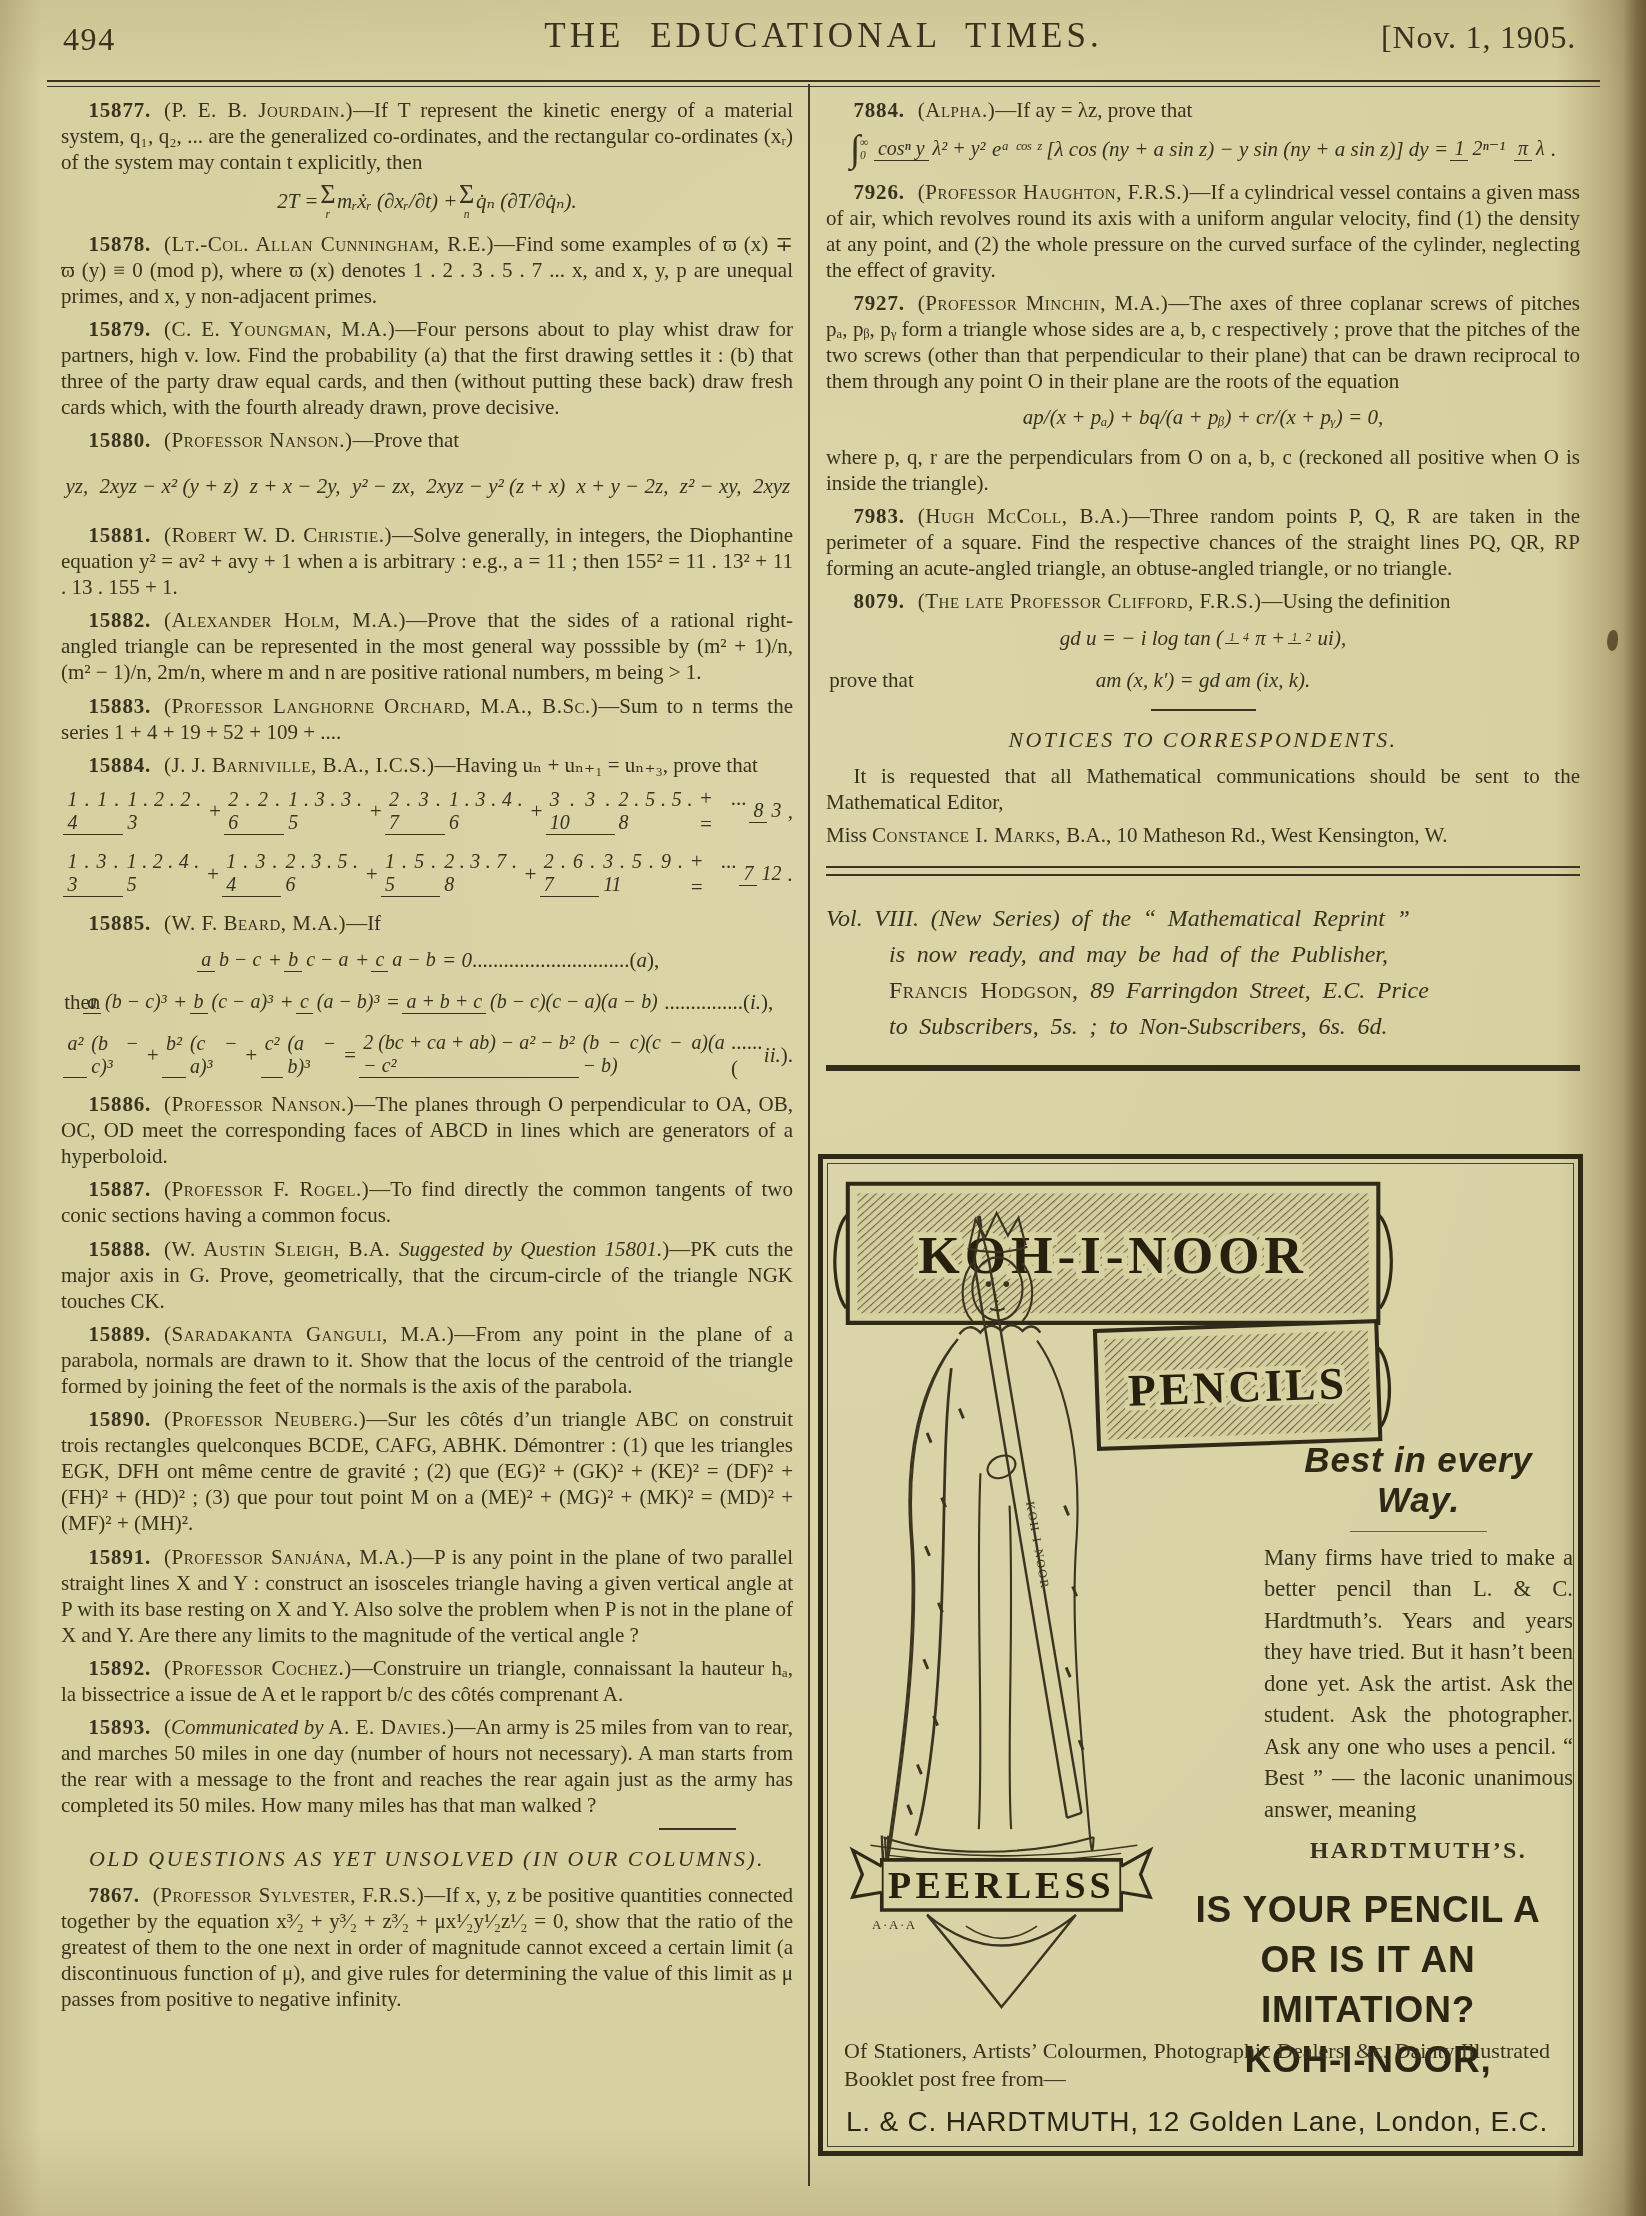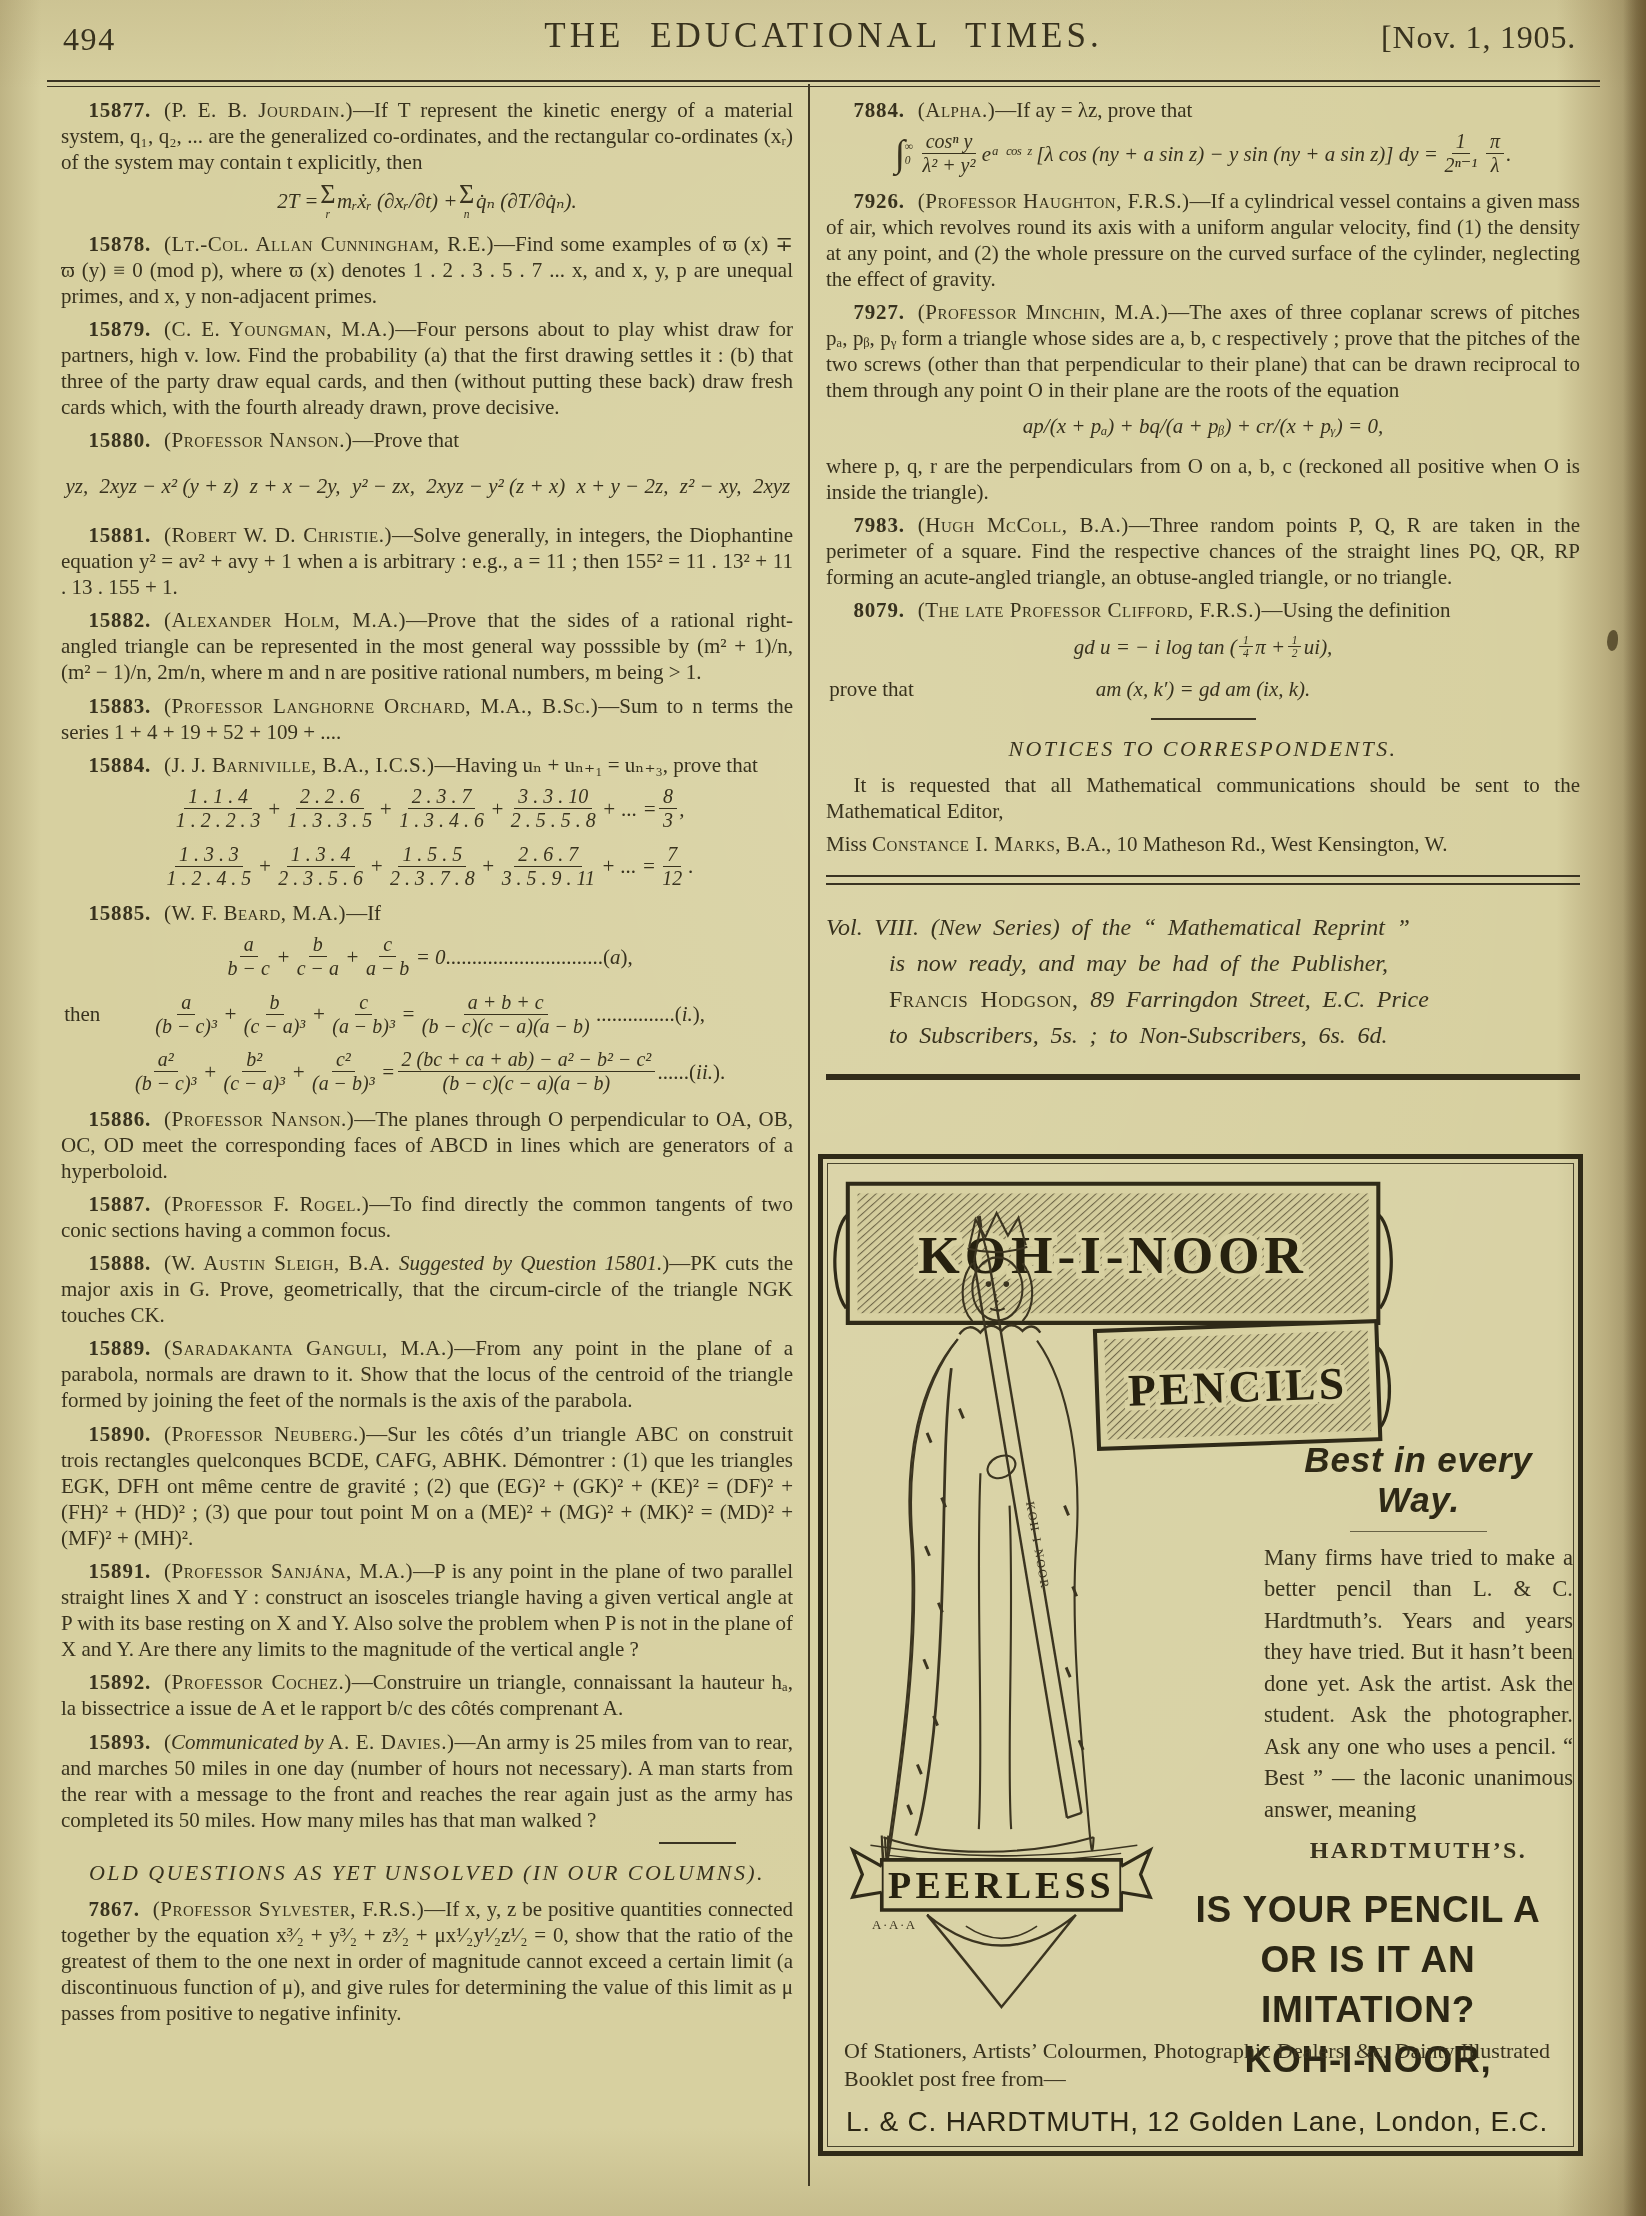--- a/index.html
+++ b/index.html
@@ -32,21 +32,21 @@
   .prob{margin:0 0 7.3px;text-indent:27.5px;}
   .pnum{font-weight:bold;letter-spacing:0.8px;padding-right:13px;}
   .sc{font-variant:small-caps;letter-spacing:0.5px;}
   .it{font-style:italic;}
 
   .mathline{position:relative;display:flex;justify-content:center;align-items:center;margin:7.3px 0 10.5px;font-style:italic;min-height:32px;}
   .mlabel{position:absolute;left:3.2px;font-style:normal;}
   .mi{font-style:italic;}
   .mr{font-style:normal;}
   .gint{font-size:1.8em;font-style:normal;line-height:1;}
-  .fr{display:inline-flex;flex-direction:column;align-items:center;vertical-align:middle;margin:0 2.4px;font-size:.95em;line-height:1.15;}
+  .fr{display:inline-flex;vertical-align:middle;margin:0 2.4px;font-size:.95em;line-height:1.15;}
   .fr .nu{display:block;border-bottom:1.6px solid currentColor;padding:0 4px;}
   .fr .de{display:block;padding:0 4px;}
   .fr.mini{font-size:.55em;vertical-align:.35em;line-height:1.05;}
   .limcol{display:inline-flex;flex-direction:column;align-items:flex-start;font-size:.55em;line-height:1.15;vertical-align:-.5em;margin-right:3.2px;}
   .ucol{display:inline-flex;flex-direction:column;align-items:center;vertical-align:middle;line-height:1;margin:0 1.6px;}
   .ucol .ubase{font-size:1.25em;font-style:normal;}
   .ucol .uunder{font-size:.55em;font-style:italic;}
 
   .det-wrap{display:flex;justify-content:center;align-items:center;margin:4.8px 0 9.7px;font-style:italic;}
   .det{display:flex;align-items:stretch;}

